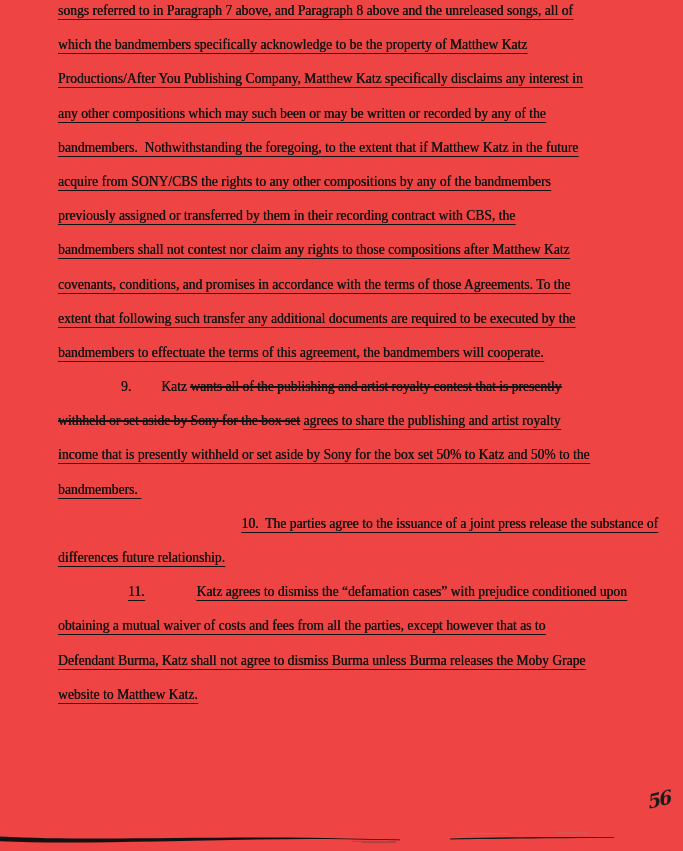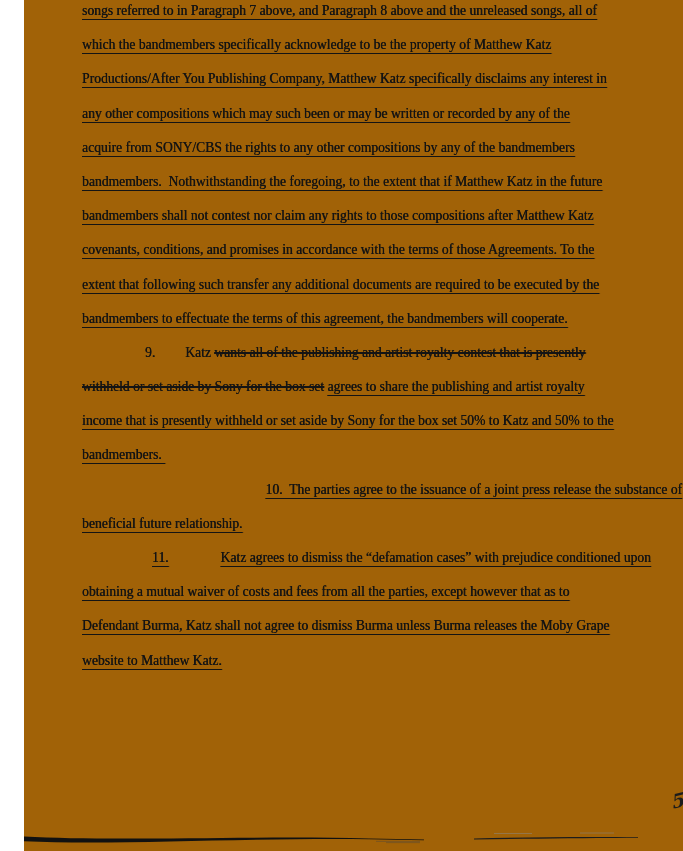--- a/index.html
+++ b/index.html
@@ -7,22 +7,21 @@
     width: 683px;
     height: 851px;
     background: #ffffff;
     position: relative;
     overflow: hidden;
     font-family: "Liberation Serif", "DejaVu Serif", serif;
   }
   .page {
     position: absolute;
     inset: 0;
-    background: #a16207;
-    margin-left: 24px;
+    background: #ef4444;
   }
   .doc {
     position: absolute;
     left: 58px;
     top: -6px;
     width: 600px;
     font-size: 13.6px;
     line-height: 34.2px;
     color: #141414;
     text-shadow: 0.35px 0 0 currentColor; 
@@ -65,32 +64,33 @@
 </head>
 <body>
 
 <div class="page">
 
   <div class="doc">
       <div class="line"><span class="seg-u">songs referred to in Paragraph 7 above, and Paragraph 8 above and the unreleased songs, all of</span></div>
       <div class="line"><span class="seg-u">which the bandmembers specifically acknowledge to be the property of Matthew Katz</span></div>
       <div class="line"><span class="seg-u">Productions/After You Publishing Company, Matthew Katz specifically disclaims any interest in</span></div>
       <div class="line"><span class="seg-u">any other compositions which may such been or may be written or recorded by any of the</span></div>
+      <div class="line"><span class="seg-u">bandmembers.&nbsp; Nothwithstanding the foregoing, to the extent that if Matthew Katz in the future</span></div>
       <div class="line"><span class="seg-u">acquire from SONY/CBS the rights to any other compositions by any of the bandmembers</span></div>
-      <div class="line"><span class="seg-u">bandmembers.&nbsp; Nothwithstanding the foregoing, to the extent that if Matthew Katz in the future</span></div>
+      <div class="line"><span class="seg-u">previously assigned or transferred by them in their recording contract with CBS, the</span></div>
       <div class="line"><span class="seg-u">bandmembers shall not contest nor claim any rights to those compositions after Matthew Katz</span></div>
       <div class="line"><span class="seg-u">covenants, conditions, and promises in accordance with the terms of those Agreements. To the</span></div>
       <div class="line"><span class="seg-u">extent that following such transfer any additional documents are required to be executed by the</span></div>
       <div class="line"><span class="seg-u">bandmembers to effectuate the terms of this agreement, the bandmembers will cooperate.</span></div>
       <div class="line" style="padding-left: 63px;"><span class="seg-plain">9.</span><span class="seg-gap" style="width: 30px;"></span><span class="seg-plain">Katz&nbsp;</span><span class="seg-s">wants all of the publishing and artist royalty contest that is presently</span></div>
       <div class="line"><span class="seg-s">withheld or set aside by Sony for the box set</span><span class="seg-plain"> </span><span class="seg-u">agrees to share the publishing and artist royalty</span></div>
       <div class="line"><span class="seg-u">income that is presently withheld or set aside by Sony for the box set 50% to Katz and 50% to the</span></div>
       <div class="line"><span class="seg-u">bandmembers.&nbsp;</span></div>
       <div class="line" style="padding-left: 99px; text-align: right;"><span class="seg-u">10.&nbsp; The parties agree to the issuance of a joint press release the substance of</span></div>
-      <div class="line"><span class="seg-u">beneficial future relationship.</span></div>
+      <div class="line"><span class="seg-u">differences future relationship.</span></div>
       <div class="line" style="padding-left: 70px;"><span class="seg-u">11.</span><span class="seg-gap" style="width: 52px;"></span><span class="seg-u">Katz agrees to dismiss the “defamation cases” with prejudice conditioned upon</span></div>
       <div class="line"><span class="seg-u">obtaining a mutual waiver of costs and fees from all the parties, except however that as to</span></div>
       <div class="line"><span class="seg-u">Defendant Burma, Katz shall not agree to dismiss Burma unless Burma releases the Moby Grape</span></div>
       <div class="line"><span class="seg-u">website to Matthew Katz.</span></div>
     </div>
 
   <span class="handwritten-mark">56</span>
 
   <svg class="scan-artifacts" viewBox="0 0 683 25" xmlns="http://www.w3.org/2000/svg">
 

